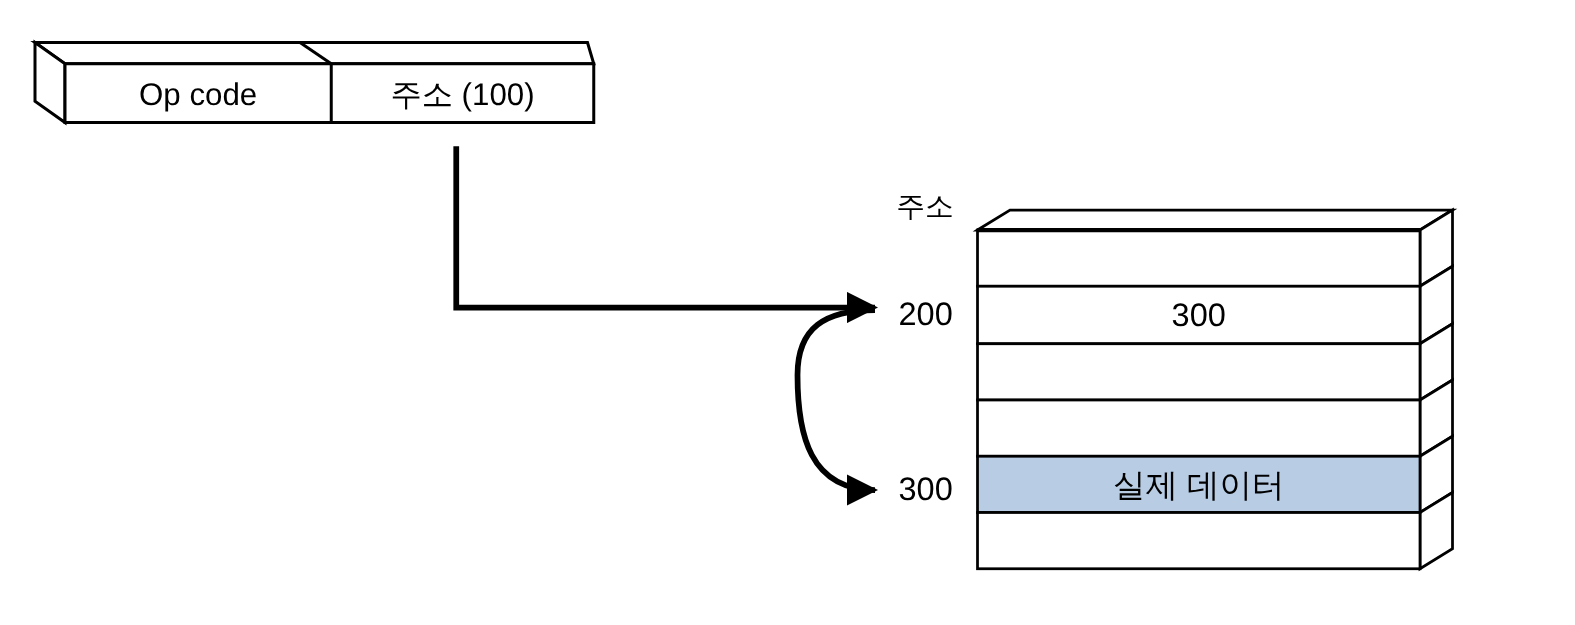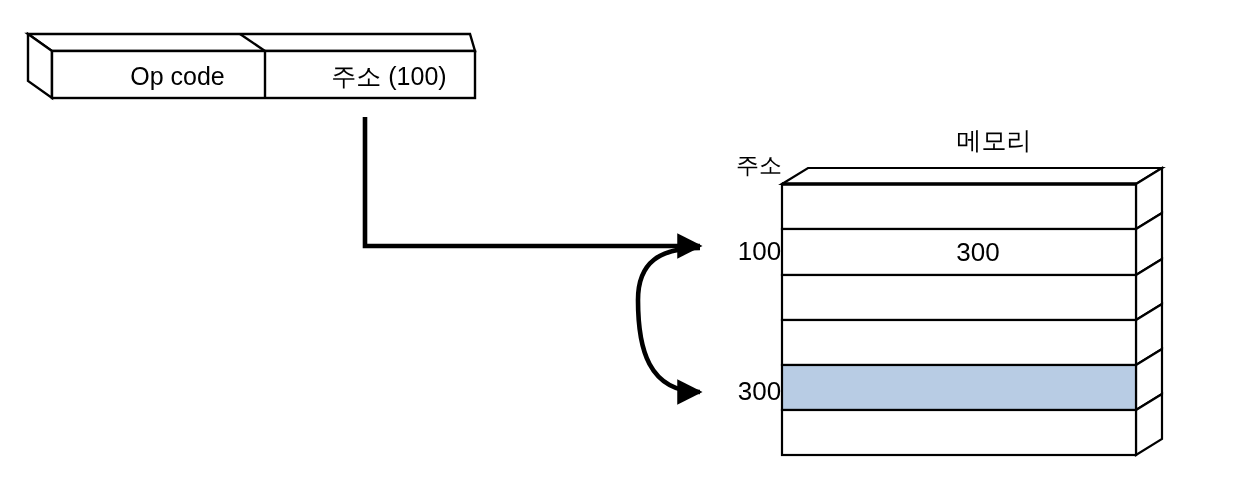--- a/index.html
+++ b/index.html
@@ -23,21 +23,20 @@
     left: 0;
     top: 0;
     width: 1260px;
     height: 500px;
   }
   .lbl {
     position: absolute;
     white-space: nowrap;
     color: #000000;
     line-height: 1;
-    padding-left: 19px;
   }
   .lbl-instr {
     font-size: 25px;
   }
   .lbl-title {
     font-size: 25px;
   }
   .lbl-addrhead {
     font-size: 23px;
   }
@@ -101,24 +100,24 @@
 
       <line x1="782" y1="184" x2="1136" y2="184" stroke="#000000" stroke-width="3.4"></line>
     </g>
 
   </svg>
 
   <div class="lbl lbl-instr ctr" style="left:52px; top:64px; width:213px;">Op code</div>
 
   <div class="lbl lbl-instr ctr" style="left:265px; top:64px; width:210px;">주소 (100)</div>
 
-  <div class="lbl lbl-title ctr" style="left:875px; top:128px; width:200px;">메모리</div>
 
   <div class="lbl lbl-addrhead ctr" style="left:705px; top:154px; width:70px;">주소</div>
 
-  <div class="lbl lbl-addr ctr" style="left:708px; top:238px; width:65px;">100</div>
+  <div class="lbl lbl-addr ctr" style="left:708px; top:238px; width:65px;">200</div>
 
   <div class="lbl lbl-addr ctr" style="left:708px; top:378px; width:65px;">300</div>
 
   <div class="lbl lbl-cell ctr" style="left:782px; top:239px; width:354px;">300</div>
 
+  <div class="lbl lbl-cell ctr" style="left:782px; top:375px; width:354px;">실제 데이터</div>
 
 </div>
 
 </body></html>

